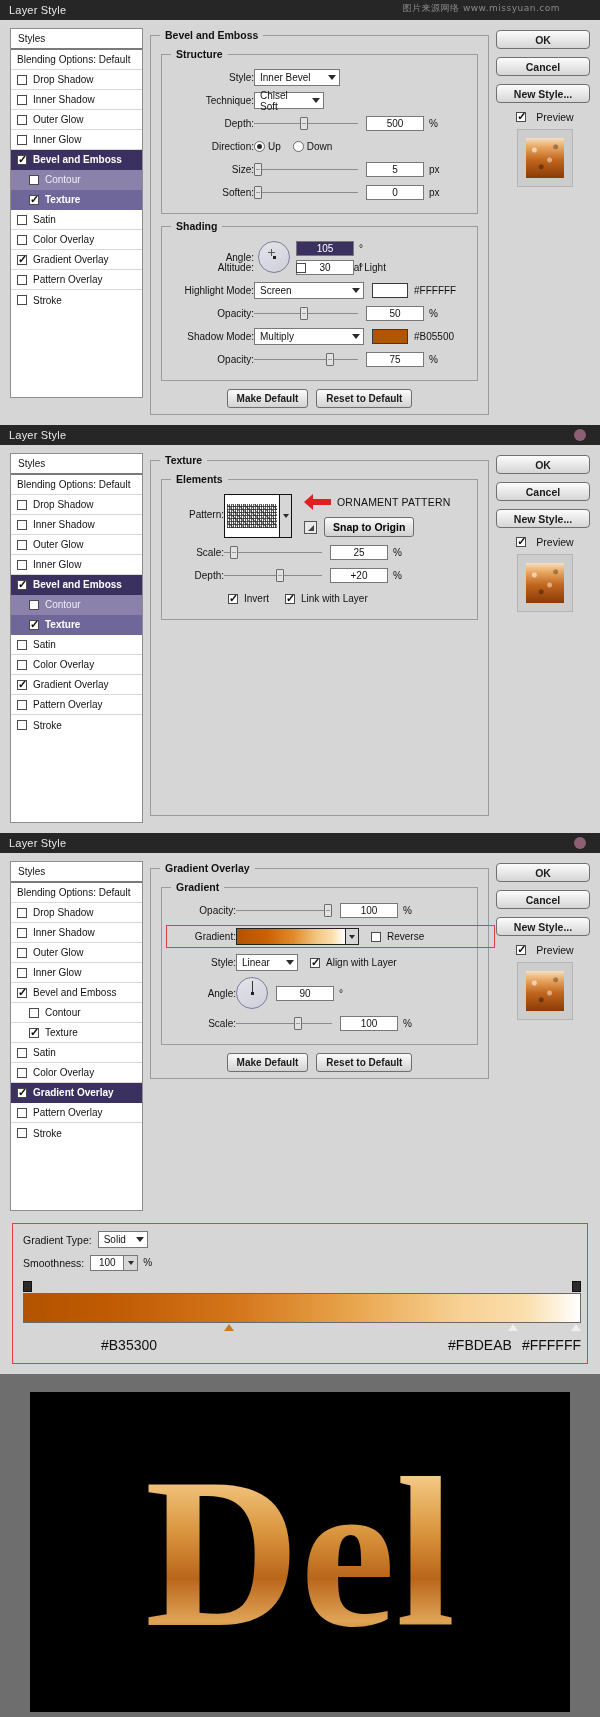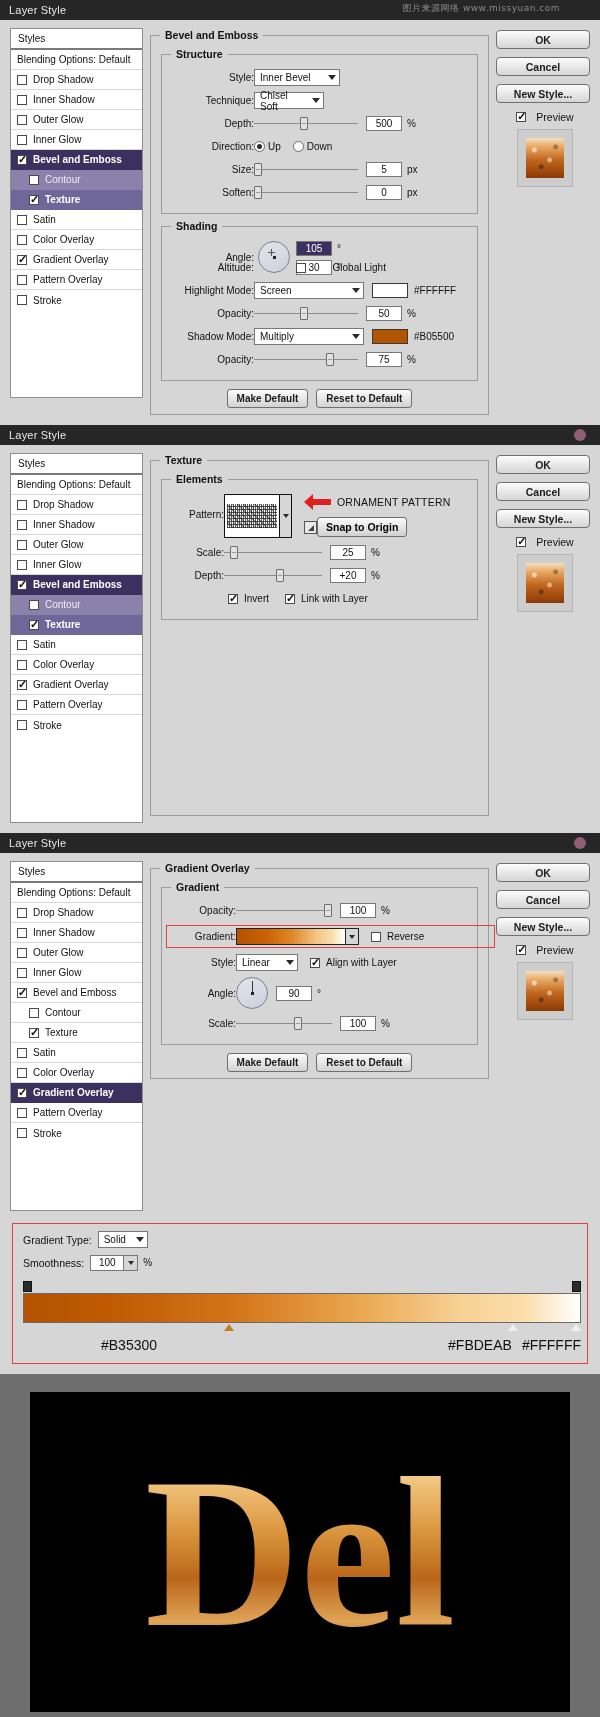--- a/index.html
+++ b/index.html
@@ -74,21 +74,21 @@
   .lbl { text-align:right; font-size:10px; flex:0 0 auto;}
   .sel-box {
     height:17px; border:1px solid #787878; background:#fff;
     display:flex; align-items:center; padding:0 3px 0 5px;
     font-size:10px; position:relative; justify-content:space-between;
   }
   .caret { width:0;height:0;border-left:4px solid transparent;border-right:4px solid transparent;border-top:5px solid #2b2b2b; margin-left:6px;}
   .num {
     height:15px; border:1px solid #787878; background:#fff;
     display:flex; align-items:center; justify-content:center;
-    font-size:10px; width:36px;
+    font-size:10px; width:58px;
   }
   .num.sel { background:#3b3160; color:#fff; }
   .unit { margin-left:5px; font-size:10px; }
   .slider { position:relative; height:15px; display:flex; align-items:center; }
   .slider .track { height:1px; background:#8b8b8b; width:100%; }
   .slider .knob {
     position:absolute; width:8px; height:13px; background:#e2e2e2;
     border:1px solid #6d6d6d; border-radius:1px; top:1px;
   }
   .slider .knob::after{content:"";position:absolute;left:1px;right:1px;top:5px;height:1px;background:#9a9a9a;}
@@ -498,21 +498,21 @@
               <div class="pattern-drop">
                   <span class="caret" style="margin:0;border-top-width:4px;border-left-width:3px;border-right-width:3px;"></span>
                 </div>
             </div>
             <div style="display:flex;flex-direction:column;margin-left:12px;">
               <div class="redarrow" style="margin-bottom:3px;">
                 <div class="head"></div>
                 <div class="shaft"></div>
                 <span class="annot">ORNAMENT PATTERN</span>
               </div>
-              <div style="display:flex;align-items:center;margin-top:4px;">
+              <div style="display:flex;align-items:center;gap:7px;margin-top:4px;">
                 <span class="miniicon"></span>
                 <button class="snapbtn">Snap to Origin</button>
               </div>
             </div>
           </div>
 
           <div class="row" style="margin-top:6px;">
             <div class="lbl" style="width:52px;">Scale:</div>
             <div class="slider" style="width:98px;">
               <div class="track"></div>

